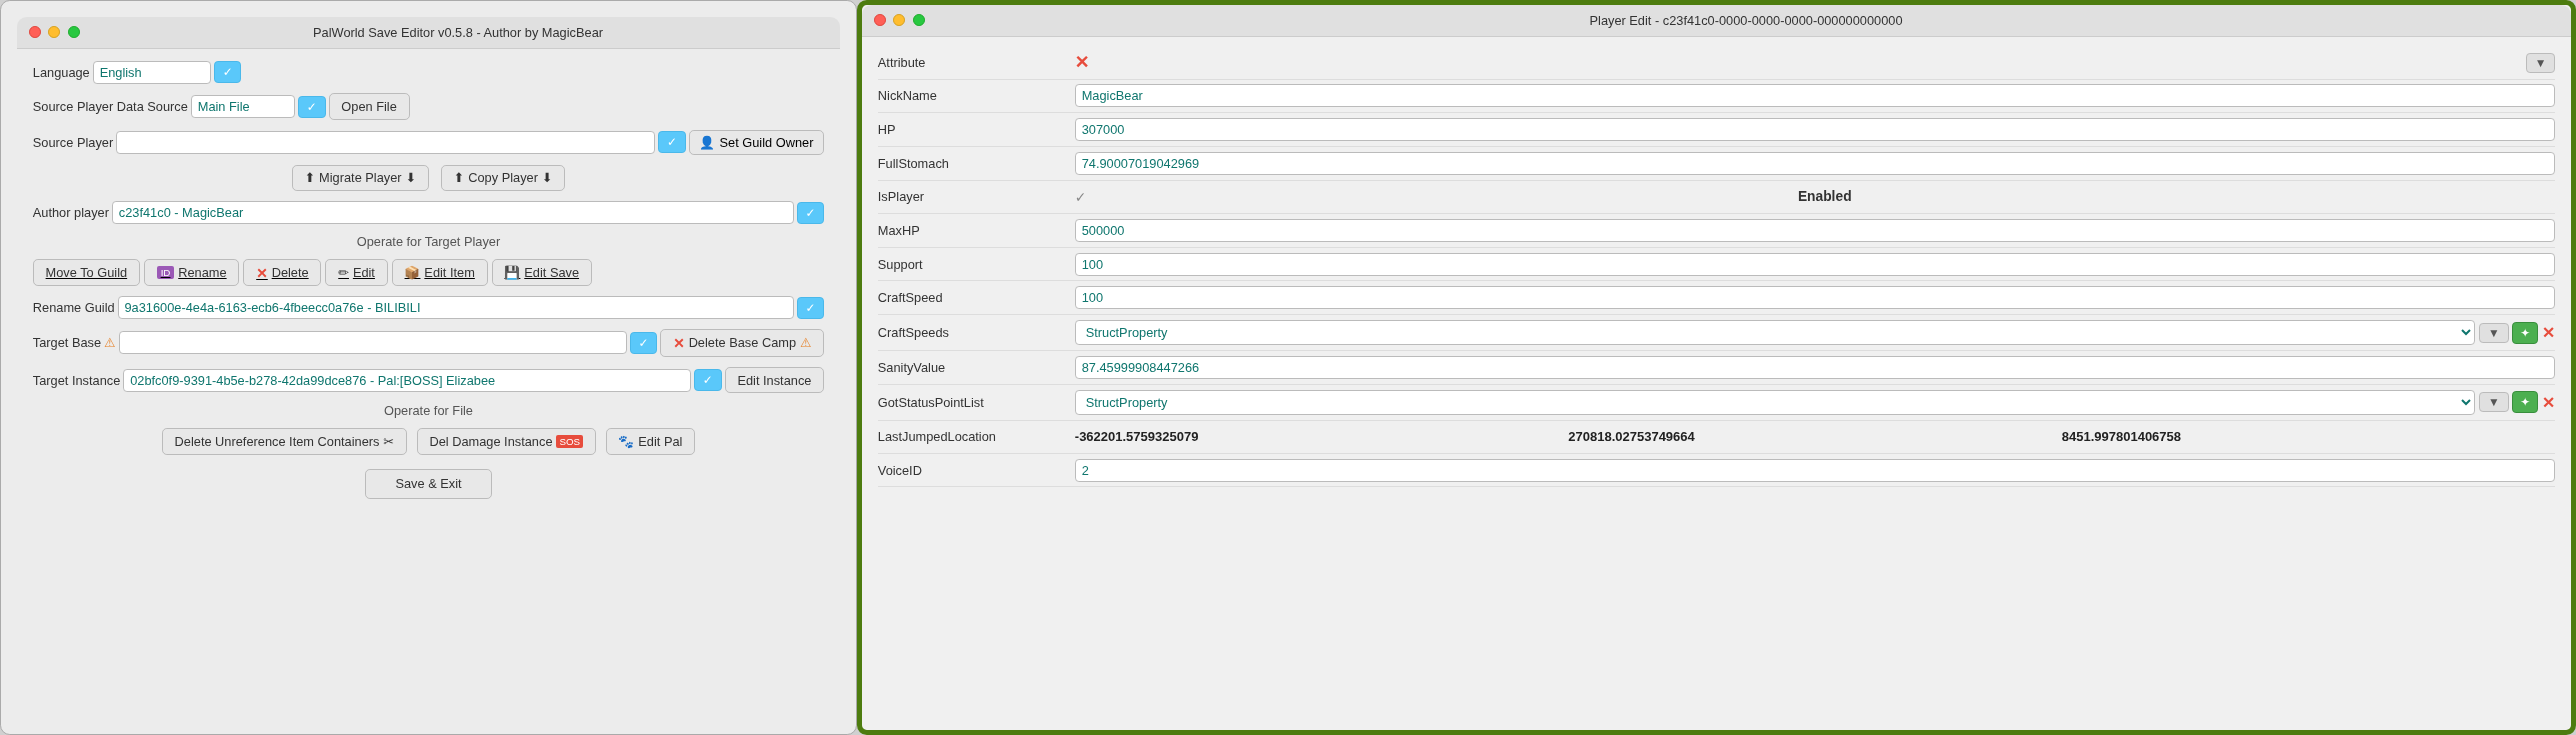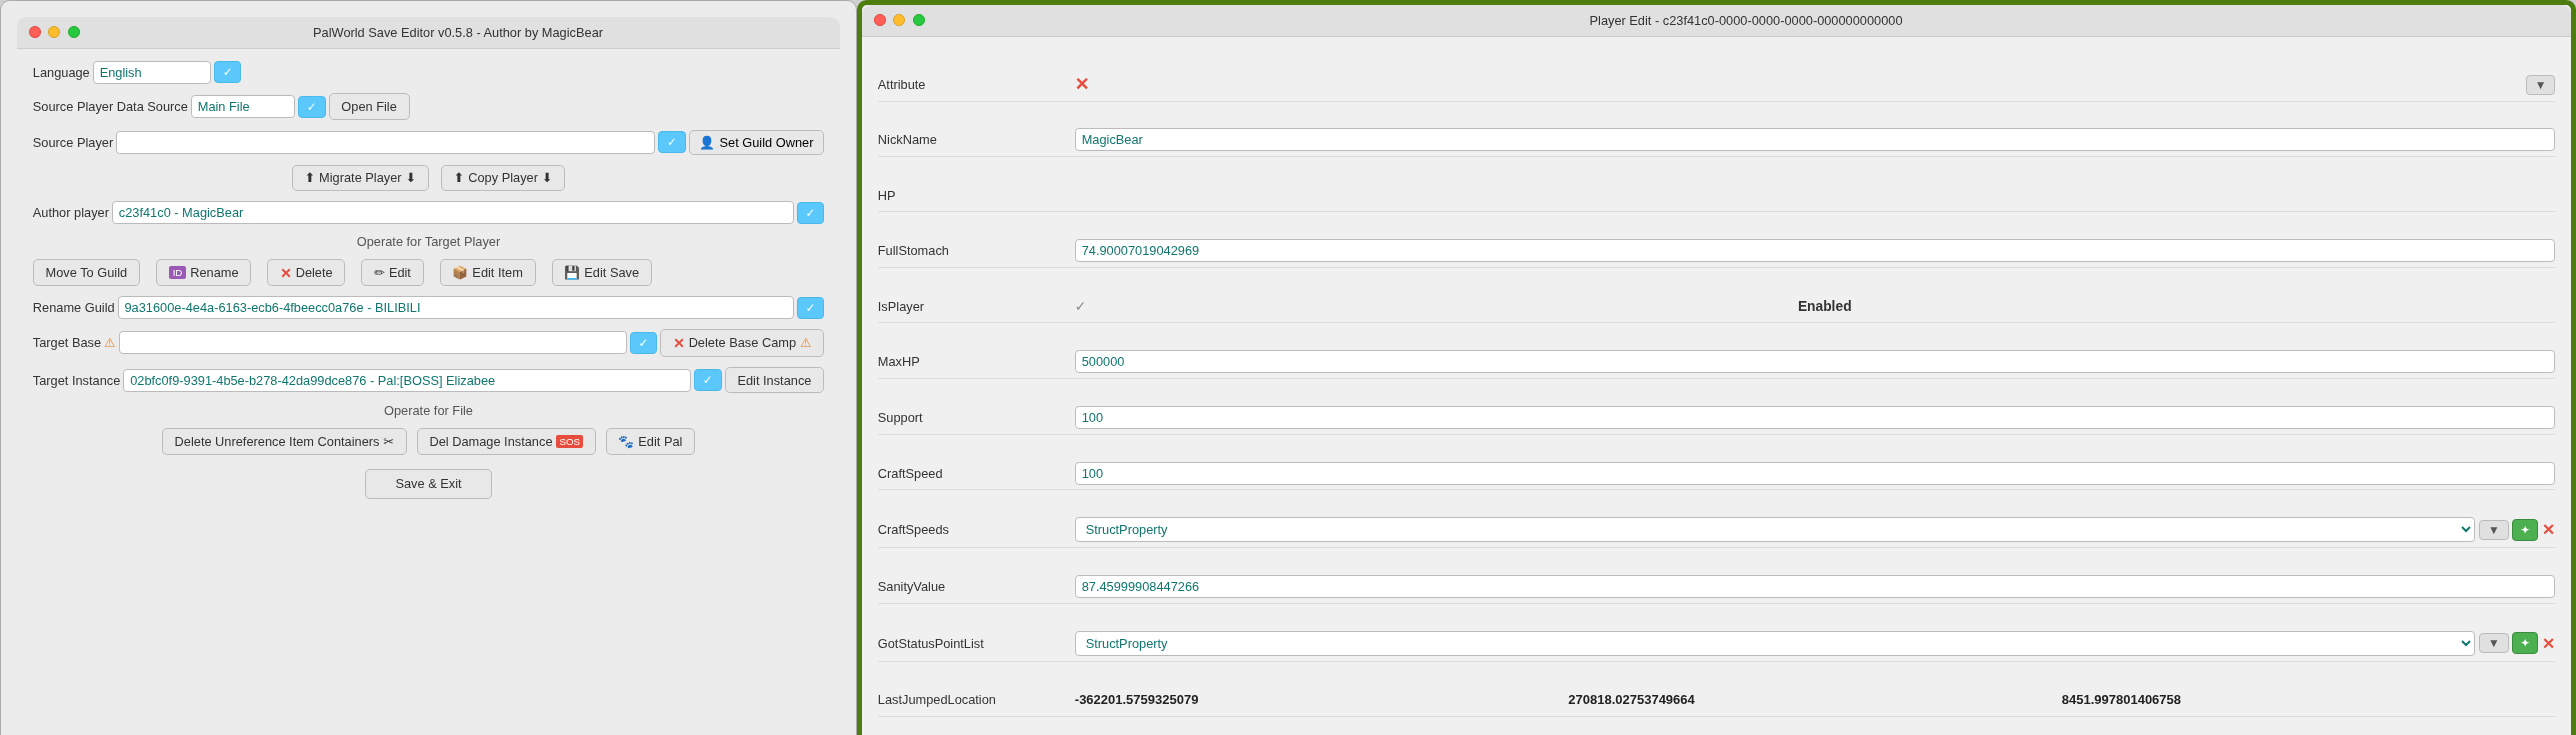--- a/index.html
+++ b/index.html
@@ -169,21 +169,20 @@
       flex-direction: column;
       gap: 0;
     }
 
     .attr-row {
       display: flex;
       align-items: center;
       border-bottom: 1px solid #ddd;
       padding: 4.9px 0;
       min-height: 33px;
-      margin-top: 22px;
     }
 
     .attr-name {
       width: 197px;
       min-width: 197px;
       font-size: 12.8px;
       color: #333;
       padding-right: 7.9px;
     }
 
@@ -315,21 +314,21 @@
     <div class="row">
       <label class="field-label">Author player</label>
       <input type="text" style="flex: 1 1 0%;" value="c23f41c0 - MagicBear">
       <button class="dropdown-btn">✓</button>
     </div>
 
     <div class="divider-row">
       <span class="section-label">Operate for Target Player</span>
     </div>
 
-    <div class="row" style="gap:16px; flex-wrap:wrap;">
+    <div class="row" style="gap:4px; flex-wrap:wrap;text-decoration:underline;">
       <button class="btn">Move To Guild</button>
       <button class="btn">
         <span style="background:#9b59b6;color:white;padding:1px 3.9px;border-radius:2px;font-size:9.8px;">ID</span>
         <span>Rename</span>
       </button>
       <button class="btn">
         <span class="red-x">✕</span>
         <span>Delete</span>
       </button>
       <button class="btn">
@@ -411,20 +410,21 @@
         <button class="top-red-x">✕</button>
         <div style="flex: 1 1 0%;"></div>
         <button class="right-chevron">▼</button>
       </div>
       <div class="attr-row">
         <div class="attr-name">NickName</div>
         <input type="text" class="attr-input" value="MagicBear" style="">
       </div>
       <div class="attr-row">
         <div class="attr-name">HP</div>
+        <input type="text" class="attr-input" value="307000" style="">
       </div>
       <div class="attr-row">
         <div class="attr-name">FullStomach</div>
         <input type="text" class="attr-input" value="74.90007019042969" style="">
       </div>
       <div class="attr-row">
         <div class="attr-name">IsPlayer</div>
         <span class="check-icon">✓</span>
         <div style="flex: 1 1 0%;"></div>
         <span class="enabled-label">Enabled</span>

